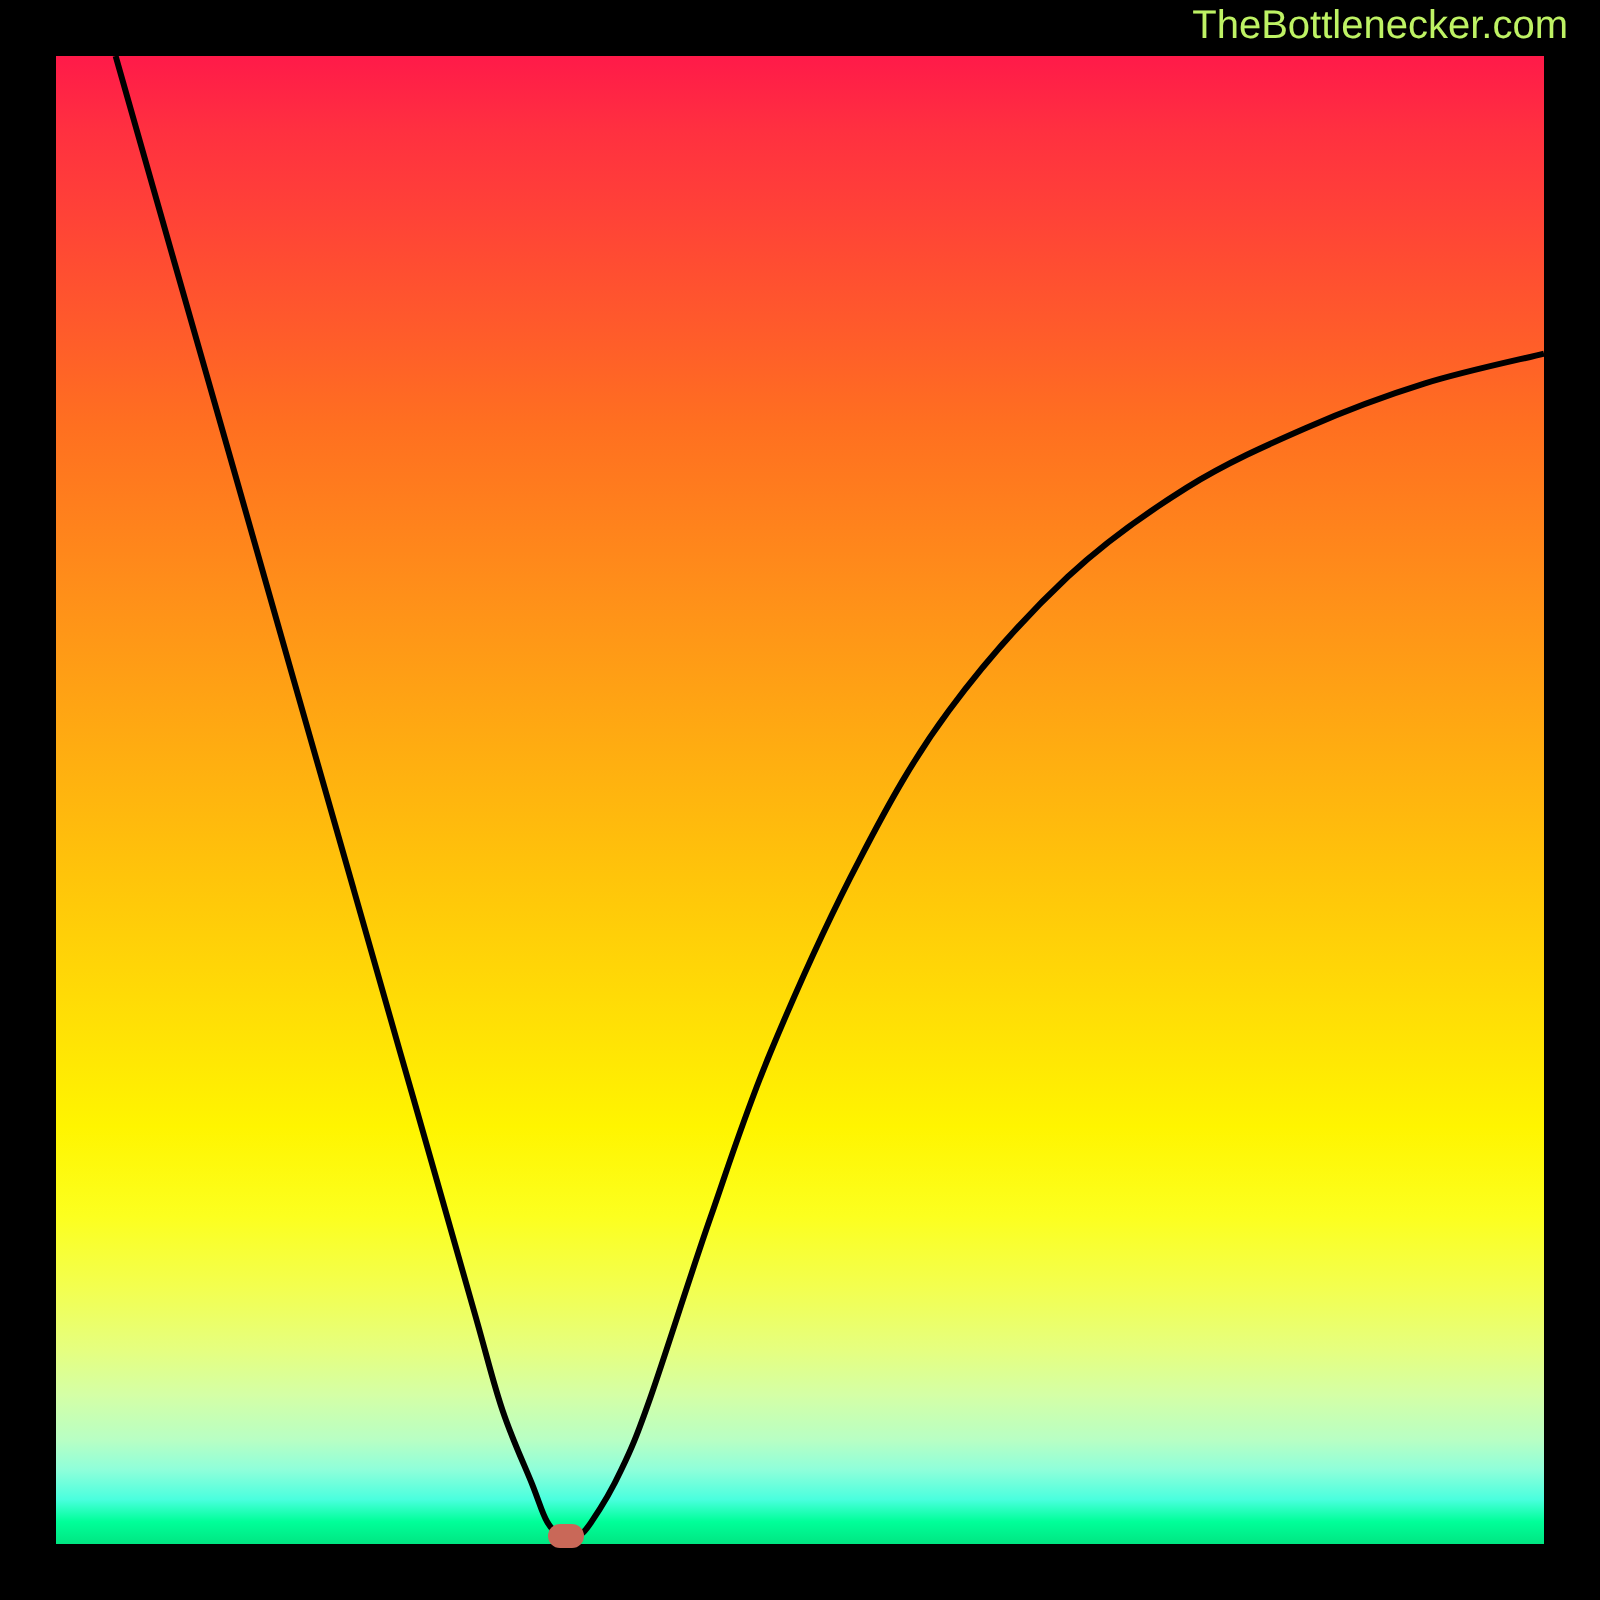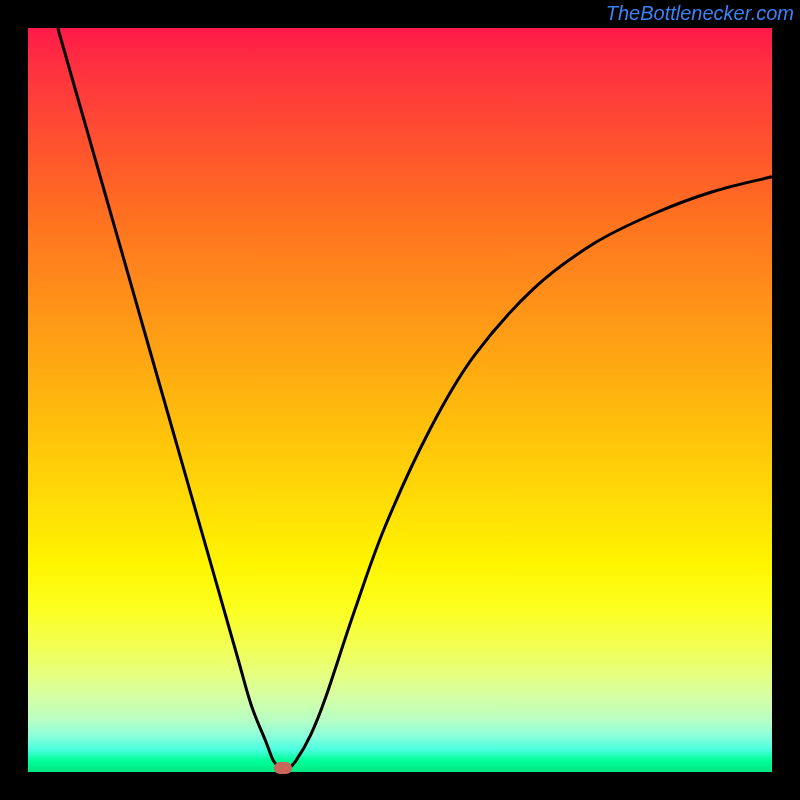--- a/index.html
+++ b/index.html
@@ -7,25 +7,24 @@
     width: 800px;
     height: 800px;
     background: #000;
     position: relative;
     font-family: Arial, sans-serif;
     overflow: hidden;
   }
   .attribution {
     position: absolute;
     top: 2px;
-    right: 6px;
-    color: #3b82f6;
+    right: 16px;
+    color: #bef264;
     font-size: 20px;
     z-index: 10;
-    font-style: italic;
   }
   .plot-area {
     position: absolute;
     left: 28px;
     top: 28px;
     width: 744px;
     height: 744px;
   }
   .gradient-bg {
     position: absolute;

